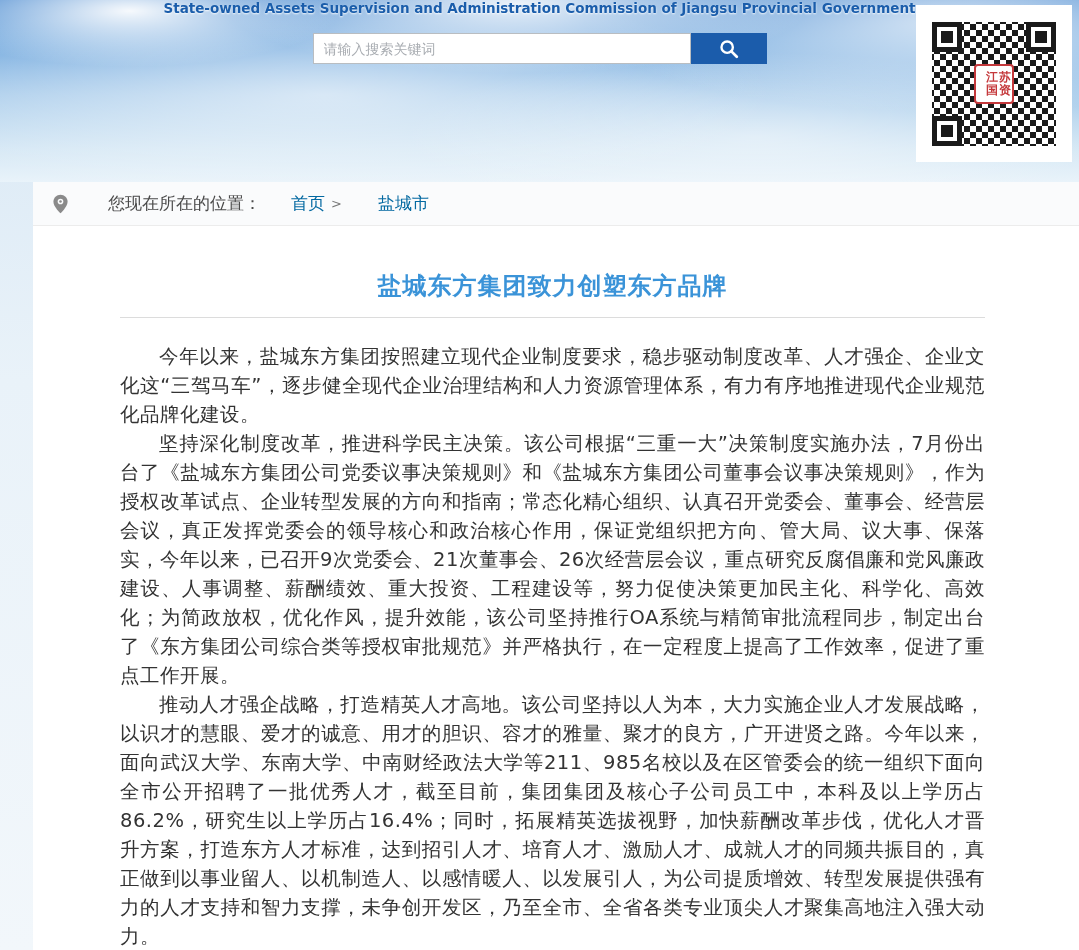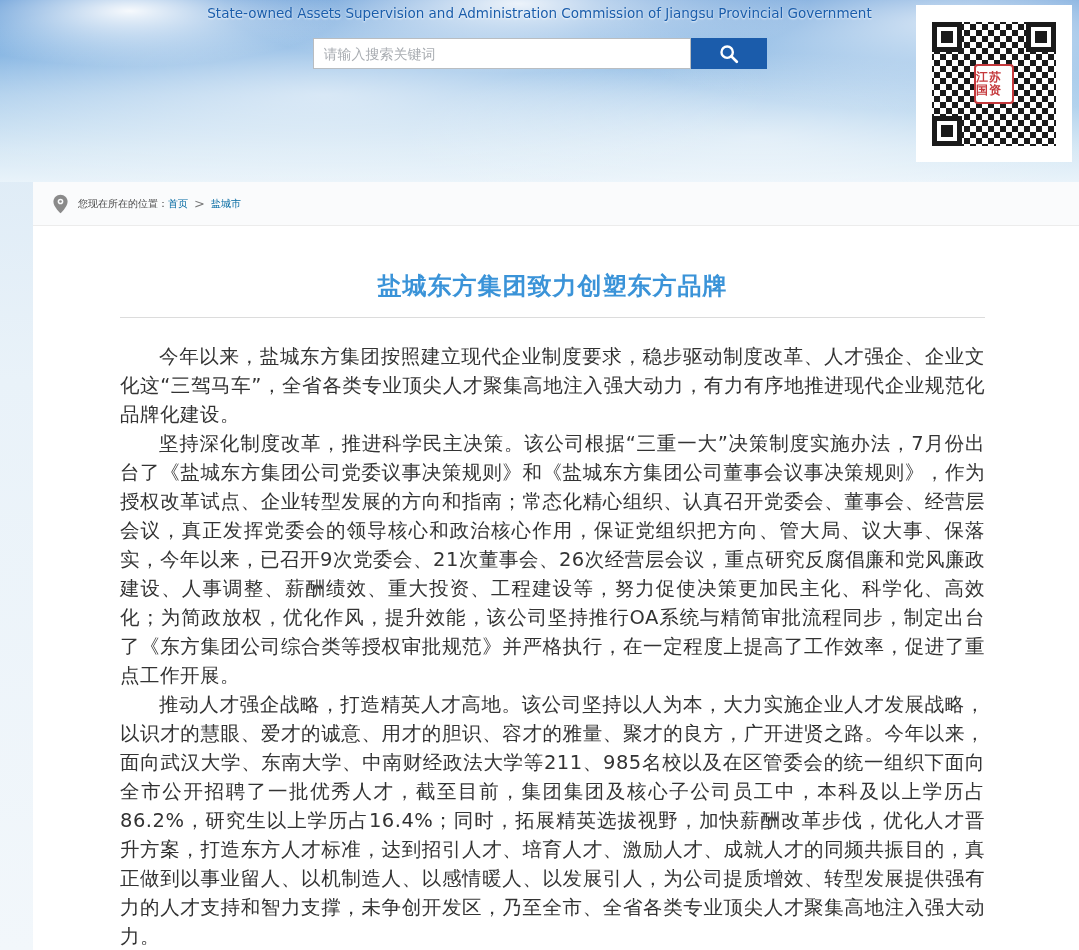--- a/index.html
+++ b/index.html
@@ -31,23 +31,22 @@
   .site-title {
     margin: 30px 0 0 0;
     font-size: 31px;
     font-weight: bold;
     color: #15569f;
     letter-spacing: 2px;
     text-shadow: -1px -1px 0 #fff, 1px -1px 0 #fff, -1px 1px 0 #fff,
                   1px 1px 0 #fff, 2px 3px 4px rgba(30,70,130,.35);
   }
   .site-subtitle {
-    margin-top: 5px;
     font-size: 13.5px;
-    font-weight: normal;
+    font-weight: bold;
     color: #1a5dab;
     text-shadow: 0 1px 2px rgba(255,255,255,.9);
   }
   .search-row {
     margin-top: 17px;
     display: inline-flex;
     align-items: stretch;
   }
   .search-input {
     width: 378px; height: 31px;
@@ -76,41 +75,41 @@
   }
   .qr-wrap { position: relative; width: 132px; height: 132px; }
   .qr-seal {
     position: absolute; left: 50%; top: 50%;
     transform: translate(-50%, -50%);
     width: 40px; height: 40px;
     background: #fff;
     border: 2px solid #c5393c;
     border-radius: 4px;
     display: flex; flex-direction: column;
-    align-items: flex-start; justify-content: center;
+    align-items: flex-end; justify-content: center;
     line-height: 1.05;
   }
   .qr-seal span {
     color: #c5393c;
     font-size: 12px;
     font-weight: bold;
     letter-spacing: 1px;
     white-space: nowrap;
   }
 
   
   .crumb-bar {
     position: absolute; top: 182px; left: 33px; right: 0; height: 44px;
     background: #fafbfc;
     border-bottom: 1px solid #ececec;
     display: flex; align-items: center;
     padding-left: 19px;
   }
   .crumb-bar .pin { margin-right: 9px; display: flex; }
-  .crumb-text { font-size: 10px; color: #4a4a4a; }
+  .crumb-text { font-size: 17px; color: #4a4a4a; margin-left: 30px; }
   .crumb-link { color: #0369a1; text-decoration: none; cursor: pointer; }
   .crumb-sep { margin: 0 6px; color: #777; font-size: 13px; }
 
   
   .content {
     position: absolute; top: 226px; left: 33px; right: 0; bottom: 0;
     background: #fff;
     padding: 44px 94px 0 87px;
     overflow: hidden;
   }
@@ -208,20 +207,20 @@
     <span class="crumb-text">您现在所在的位置：</span>
     <a class="crumb-text crumb-link">首页</a>
     <span class="crumb-sep">&gt;</span>
     <a class="crumb-text crumb-link">盐城市</a>
   </div>
 
   <div class="content">
     <h2 class="article-title">盐城东方集团致力创塑东方品牌</h2>
     <hr class="divider">
     <div class="body-text">
-      <p>今年以来，盐城东方集团按照建立现代企业制度要求，稳步驱动制度改革、人才强企、企业文化这“三驾马车”，全省各类专业顶尖人才聚集高地注入强大动力，有力有序地推进现代企业规范化品牌化建设。</p>
+      <p>今年以来，盐城东方集团按照建立现代企业制度要求，稳步驱动制度改革、人才强企、企业文化这“三驾马车”，逐步健全现代企业治理结构和人力资源管理体系，有力有序地推进现代企业规范化品牌化建设。</p>
       <p>坚持深化制度改革，推进科学民主决策。该公司根据“三重一大”决策制度实施办法，7月份出台了《盐城东方集团公司党委议事决策规则》和《盐城东方集团公司董事会议事决策规则》，作为授权改革试点、企业转型发展的方向和指南；常态化精心组织、认真召开党委会、董事会、经营层会议，真正发挥党委会的领导核心和政治核心作用，保证党组织把方向、管大局、议大事、保落实，今年以来，已召开9次党委会、21次董事会、26次经营层会议，重点研究反腐倡廉和党风廉政建设、人事调整、薪酬绩效、重大投资、工程建设等，努力促使决策更加民主化、科学化、高效化；为简政放权，优化作风，提升效能，该公司坚持推行OA系统与精简审批流程同步，制定出台了《东方集团公司综合类等授权审批规范》并严格执行，在一定程度上提高了工作效率，促进了重点工作开展。</p>
       <p>推动人才强企战略，打造精英人才高地。该公司坚持以人为本，大力实施企业人才发展战略，以识才的慧眼、爱才的诚意、用才的胆识、容才的雅量、聚才的良方，广开进贤之路。今年以来，面向武汉大学、东南大学、中南财经政法大学等211、985名校以及在区管委会的统一组织下面向全市公开招聘了一批优秀人才，截至目前，集团集团及核心子公司员工中，本科及以上学历占86.2%，研究生以上学历占16.4%；同时，拓展精英选拔视野，加快薪酬改革步伐，优化人才晋升方案，打造东方人才标准，达到招引人才、培育人才、激励人才、成就人才的同频共振目的，真正做到以事业留人、以机制造人、以感情暖人、以发展引人，为公司提质增效、转型发展提供强有力的人才支持和智力支撑，未争创开发区，乃至全市、全省各类专业顶尖人才聚集高地注入强大动力。</p>
 
     </div>
   </div>
 
 </div>
 
 </body></html>

